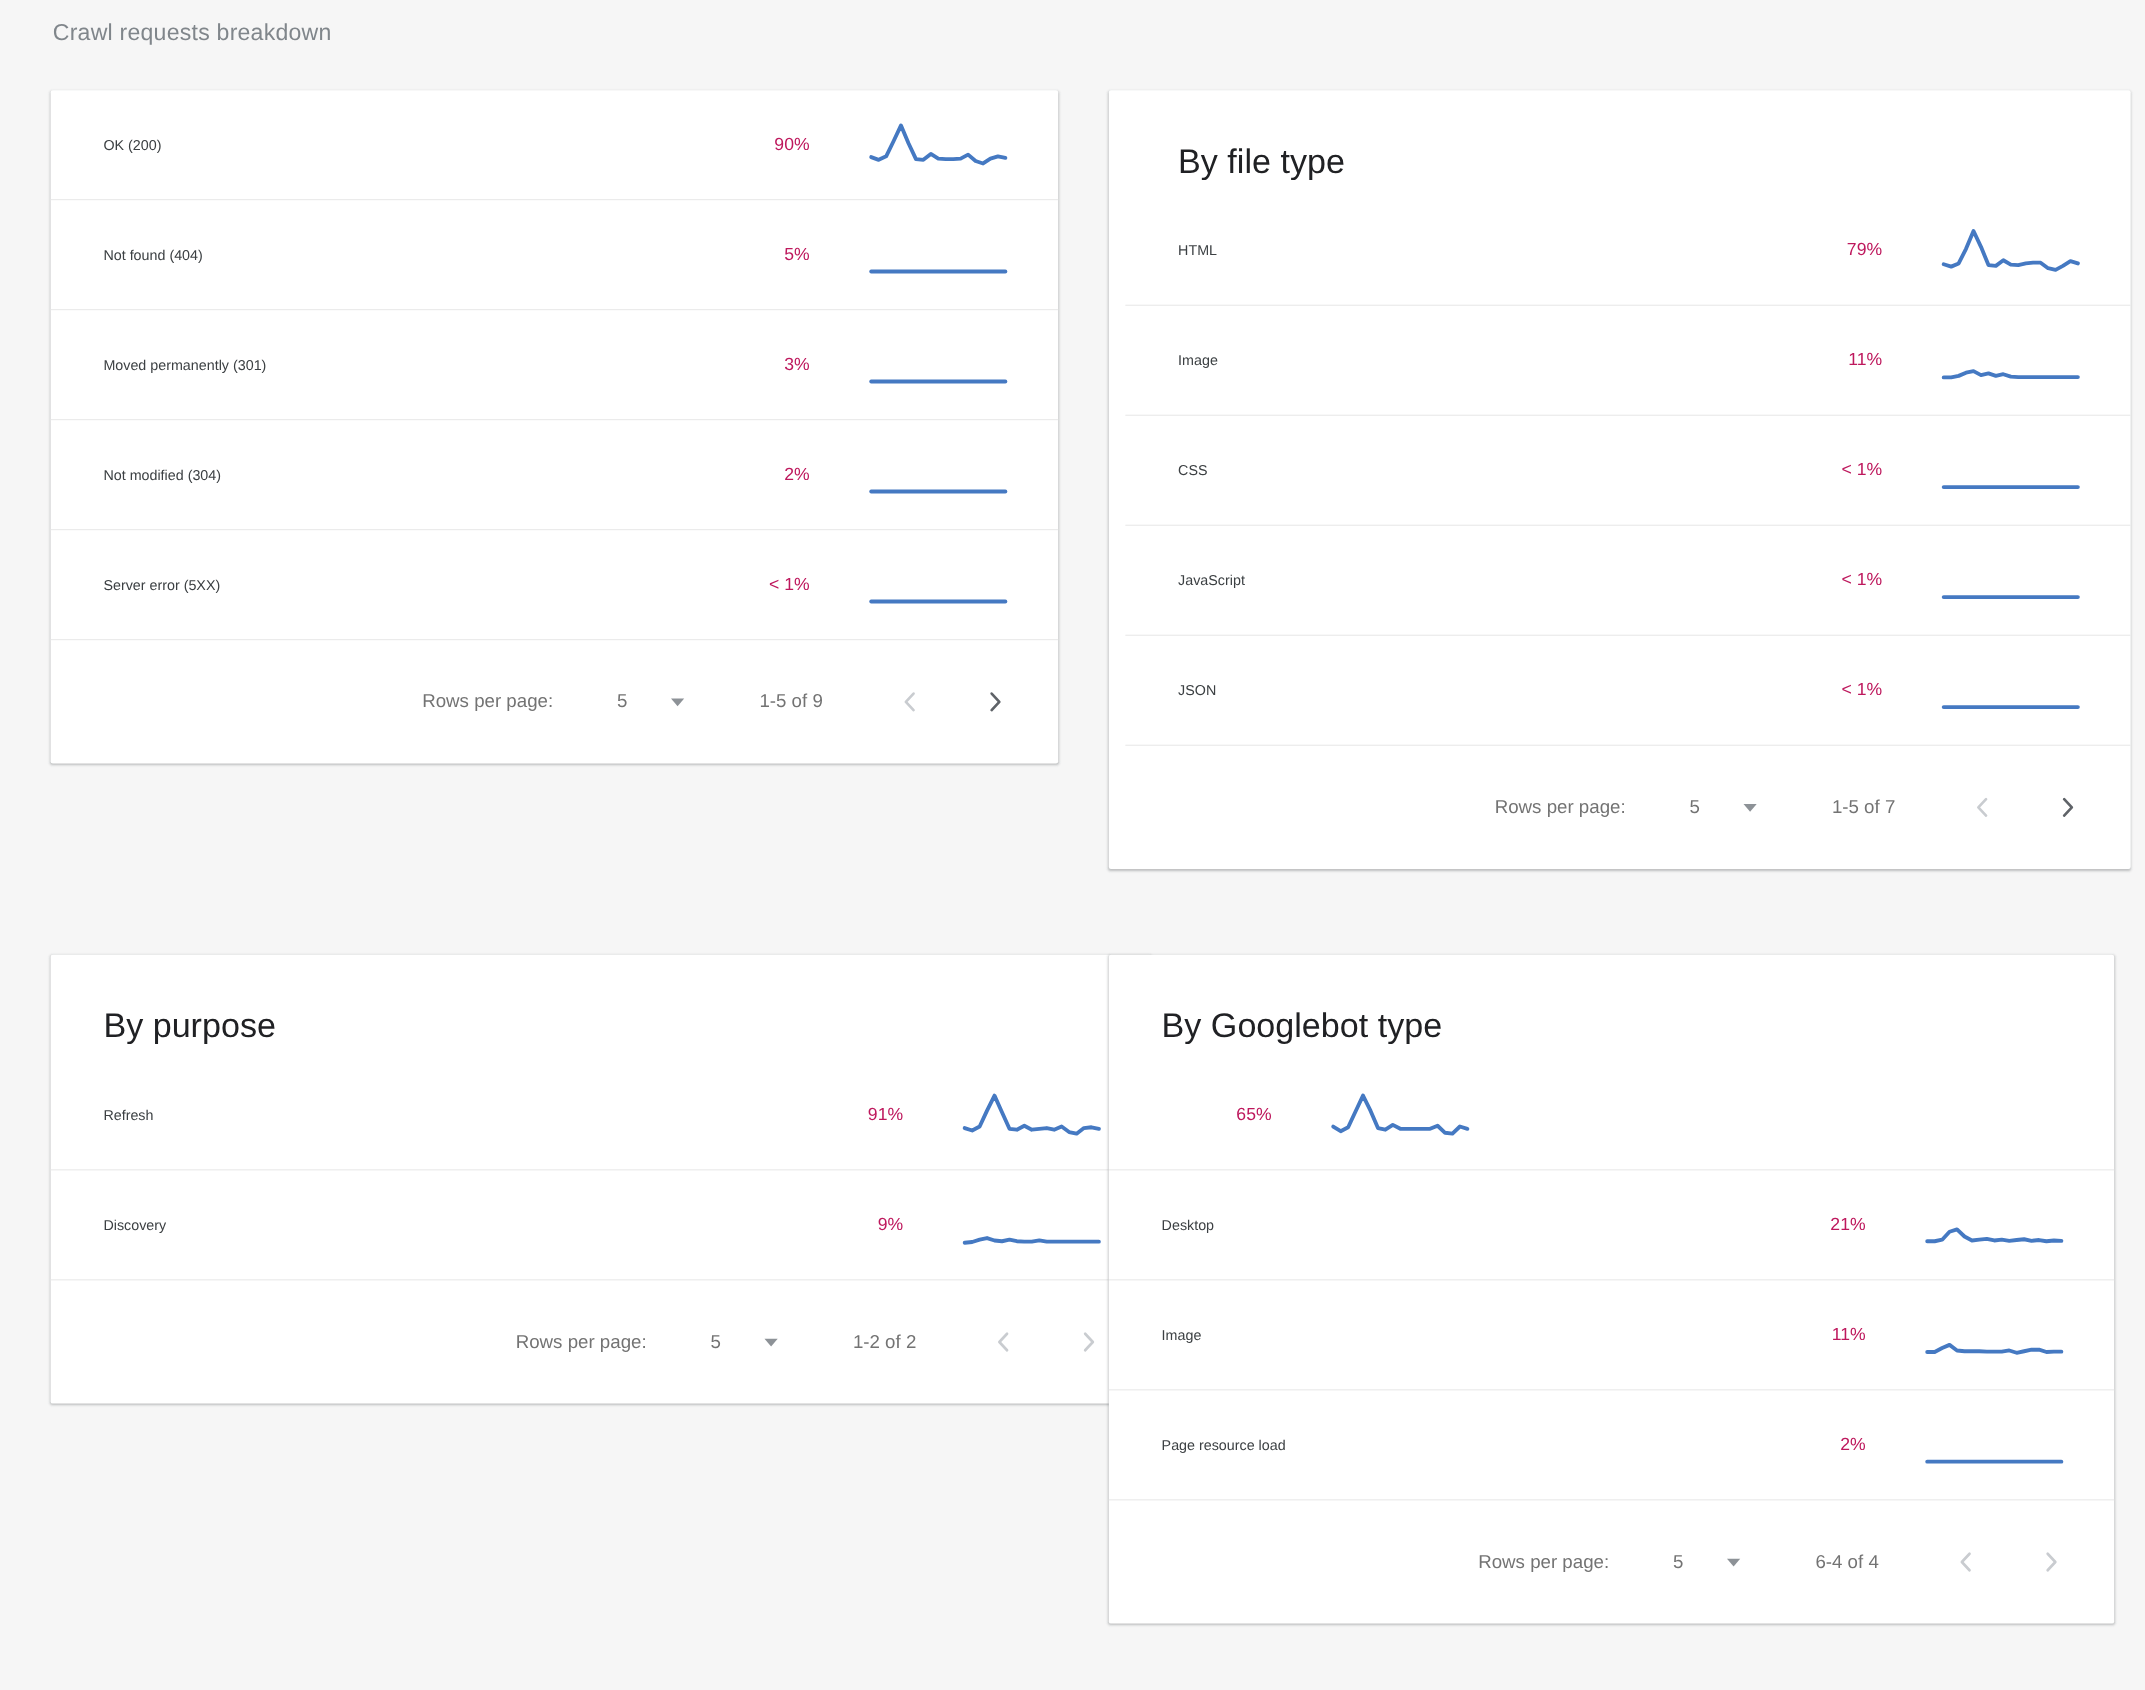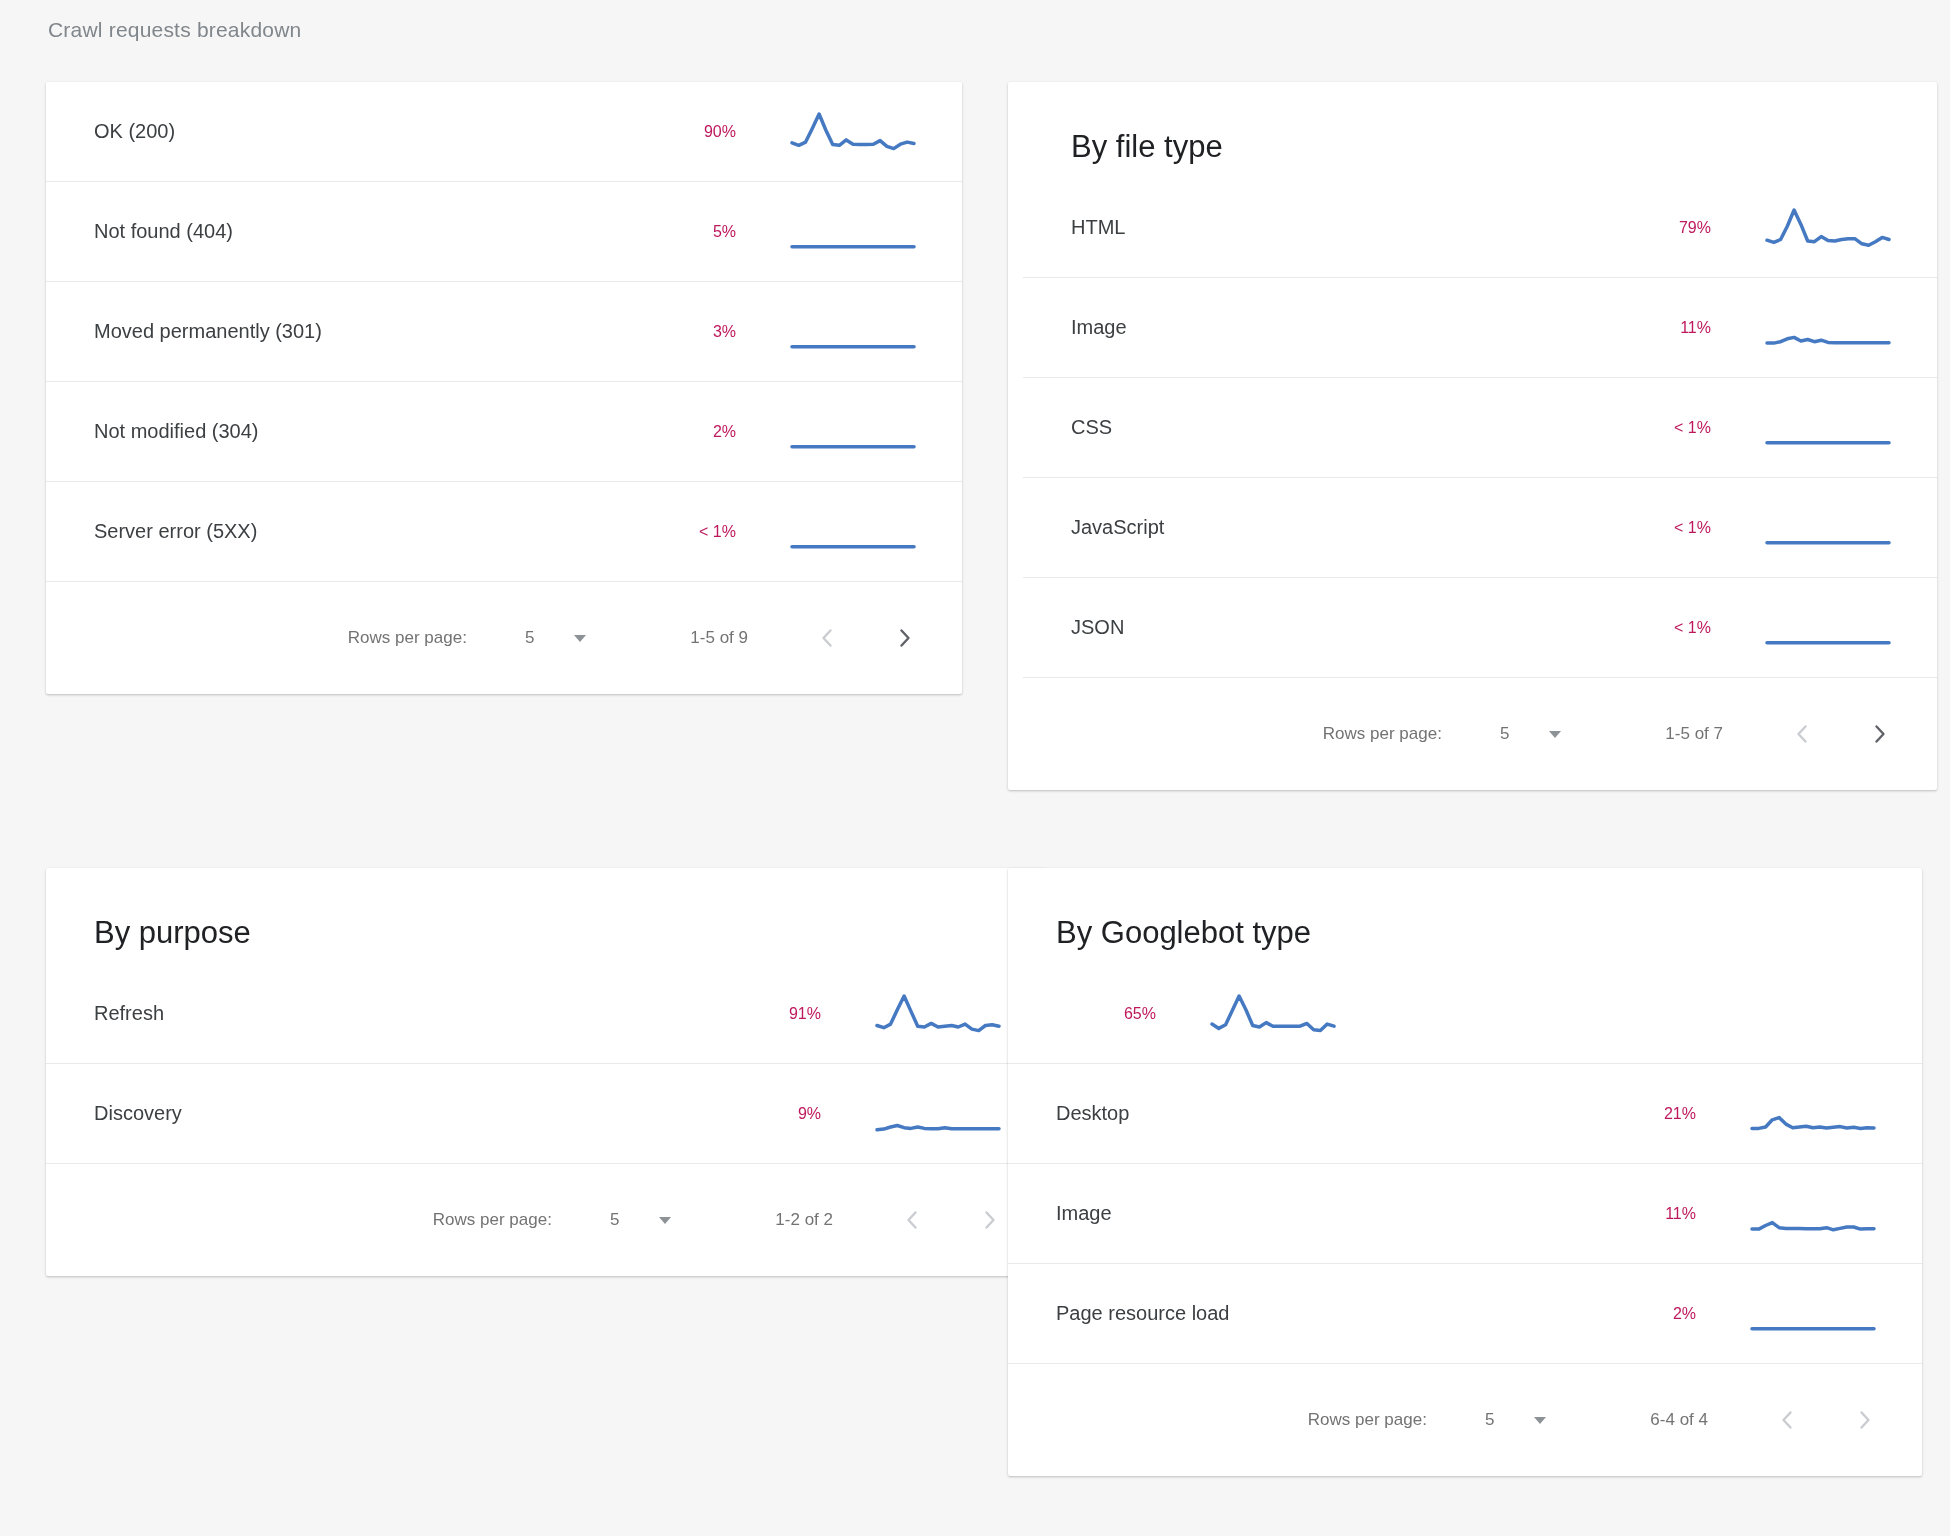--- a/index.html
+++ b/index.html
@@ -21,34 +21,34 @@
   .card-title{
     margin:0;padding:46px 48px 12px 48px;
     font-size:31px;font-weight:400;color:#202124;line-height:38px;
   }
   .rows{display:block;}
   .row{
     display:flex;align-items:center;height:100px;
     padding:0 44px 0 48px;border-bottom:1px solid #e9e9e9;
     box-sizing:border-box;
   }
-  .row-label{flex:1;font-size:20px;color:#3c4043;}
+  .row-label{flex:1;font-size:13px;color:#3c4043;}
   .row-value{width:100px;text-align:right;font-size:16px;color:#be185d;white-space:nowrap;}
   .row-spark{width:130px;height:44px;margin-left:52px;flex:none;display:flex;align-items:center;}
   .card-footer{
     display:flex;align-items:center;justify-content:flex-end;
     height:112px;padding-right:46px;font-size:17px;color:#737373;
   }
   .f-select{margin-left:58px;display:flex;align-items:center;cursor:pointer;}
   .tri{
     margin-left:40px;width:0;height:0;
     border-left:6px solid transparent;border-right:6px solid transparent;
     border-top:7px solid #8d9297;
   }
-  .f-range{margin-left:104px;white-space:nowrap;}
+  .f-range{margin-left:68px;white-space:nowrap;}
   .chev{
     background:none;border:none;padding:4px;cursor:pointer;
     color:#5f6368;display:flex;align-items:center;
   }
   .chev.prev{margin-left:68px;}
   .chev.next{margin-left:58px;}
   .chev.disabled{color:#c9ccd0;cursor:default;}
 </style>
 </head>
 <body>

